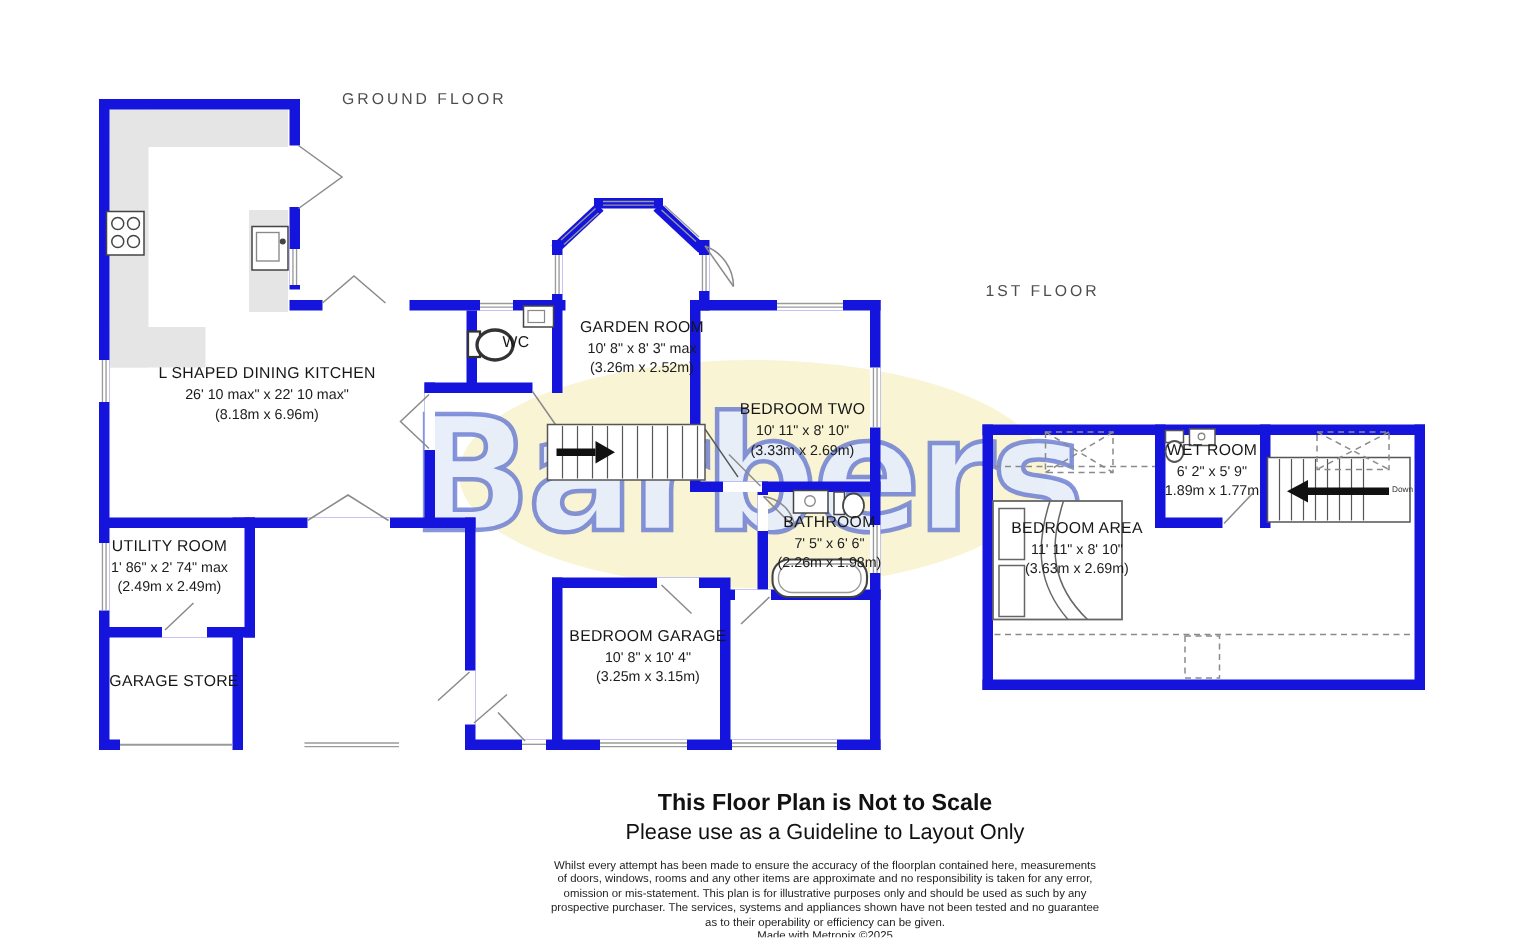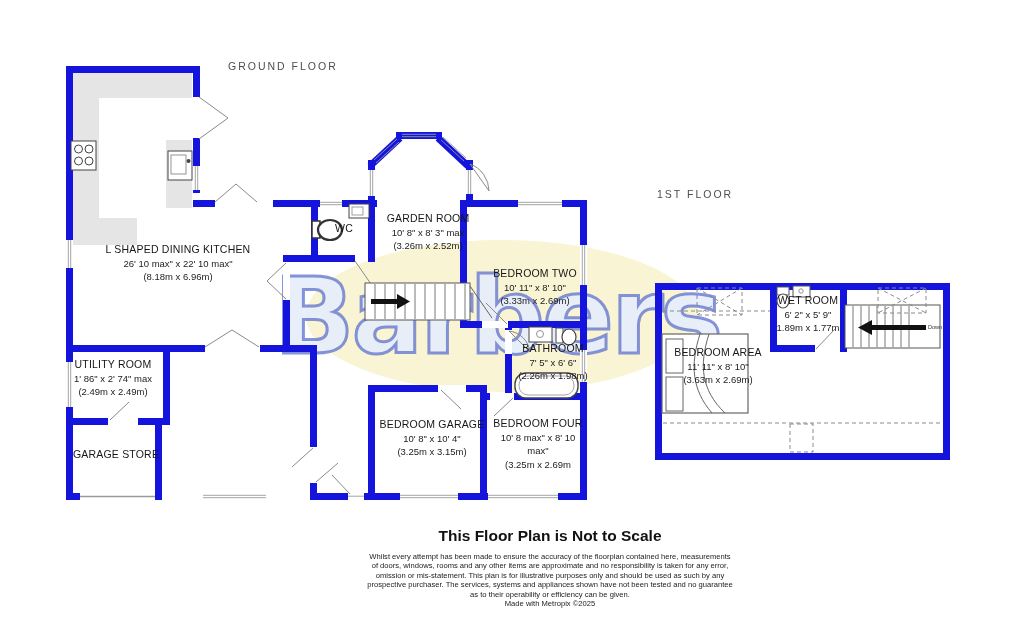--- a/index.html
+++ b/index.html
@@ -301,41 +301,36 @@
     <div class="dm">(2.49m x 2.49m)</div>
   </div>
   <div class="lbl" style="left:116px;top:448px;text-align:right;">
     <div class="nm">GARAGE STORE</div>
   </div>
   <div class="lbl" style="left:432px;top:418px;">
     <div class="nm">BEDROOM GARAGE</div>
     <div class="dm">10' 8" x 10' 4"</div>
     <div class="dm">(3.25m x 3.15m)</div>
   </div>
-  <div class="lbl" style="left:538px;top:417px;">
-    <div class="nm">BEDROOM FOUR</div>
-    <div class="dm">10' 8 max" x 8' 10</div>
-    <div class="dm">max"</div>
-    <div class="dm">(3.25m x 2.69m</div>
-  </div>
   <div class="lbl" style="left:808px;top:294px;">
     <div class="nm">WET ROOM</div>
     <div class="dm">6' 2" x 5' 9"</div>
     <div class="dm">1.89m x 1.77m</div>
   </div>
   <div class="lbl" style="left:718px;top:346px;">
     <div class="nm">BEDROOM AREA</div>
     <div class="dm">11' 11" x 8' 10"</div>
     <div class="dm">(3.63m x 2.69m)</div>
   </div>
 
   <div class="down-lbl">Down</div>
 
   <div class="footer">
     <div class="f-title">This Floor Plan is Not to Scale</div>
+    <div class="f-sub">Please use as a Guideline to Layout Only</div>
     <div class="f-disc">
       <div>Whilst every attempt has been made to ensure the accuracy of the floorplan contained here, measurements</div>
       <div>of doors, windows, rooms and any other items are approximate and no responsibility is taken for any error,</div>
       <div>omission or mis-statement. This plan is for illustrative purposes only and should be used as such by any</div>
       <div>prospective purchaser. The services, systems and appliances shown have not been tested and no guarantee</div>
       <div>as to their operability or efficiency can be given.</div>
     </div>
     <div class="f-credit">Made with Metropix ©2025</div>
   </div>
 

